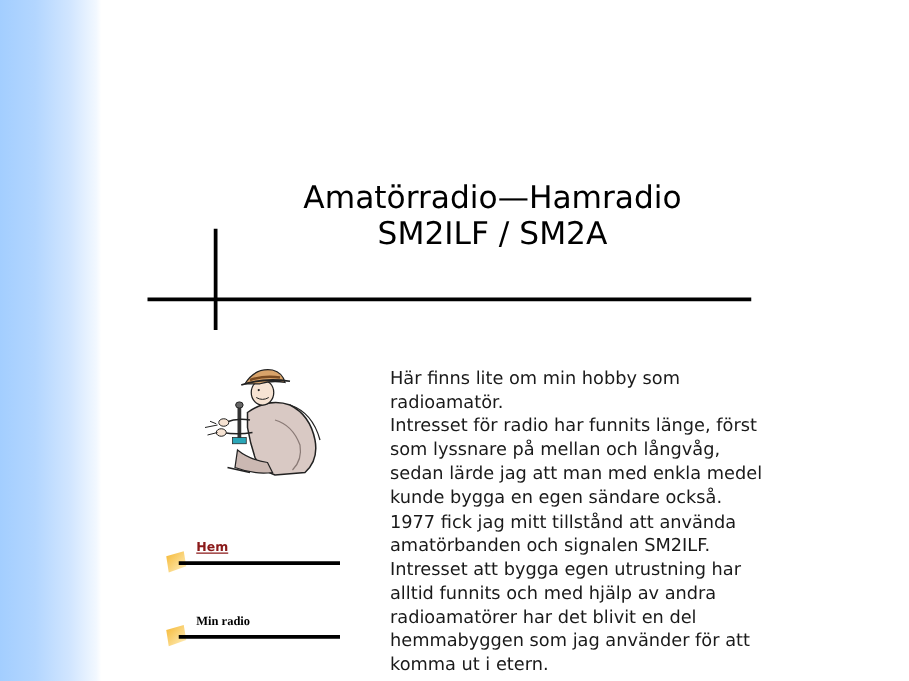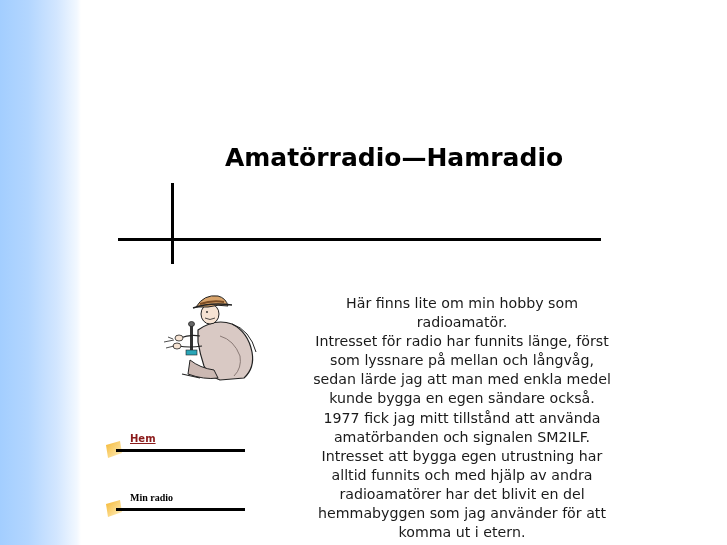--- a/index.html
+++ b/index.html
@@ -20,21 +20,21 @@
       left: 0; top: 0;
       width: 81px; height: 545px;
       background: linear-gradient(to right, #a3ceff 0%, #b3d6ff 35%, #d2e6ff 70%, #f2f8ff 95%, #ffffff 100%);
     }
     .page-title {
       position: absolute;
       left: 180px;
       top: 143px;
       width: 428px;
       text-align: center;
-      font-weight: bold;
+      font-weight: normal;
       font-size: 25px;
       line-height: 29px;
       margin: 0;
     }
     .page-title span { display: block; }
     .crosshair-v {
       position: absolute;
       left: 171px; top: 183px;
       width: 3px; height: 81px;
       background: #000;
@@ -45,21 +45,21 @@
       width: 483px; height: 3px;
       background: #000;
     }
     .clipart {
       position: absolute;
       left: 160px; top: 290px;
       width: 100px; height: 92px;
     }
     .nav-item {
       position: absolute;
-      left: 105px;
+      left: 132px;
       width: 142px;
       height: 30px;
     }
     .nav-item .folder-icon {
       position: absolute;
       left: 0; top: 6px;
       width: 18px; height: 20px;
     }
     .nav-item .nav-label {
       position: absolute;
@@ -81,31 +81,31 @@
     }
     .intro-text {
       position: absolute;
       left: 312px;
       top: 294px;
       width: 300px;
       font-size: 14.2px;
       line-height: 19.1px;
       color: #1a1a1a;
       margin: 0;
-      text-align: center;
     }
     .intro-text span { display: block; }
   </style>
 </head>
 <body>
 
 <div class="left-gradient"></div>
 
 <h1 class="page-title">
   <span>Amatörradio—Hamradio</span>
+  <span>SM2ILF / SM2A</span>
 </h1>
 
 <div class="crosshair-v"></div>
 <div class="crosshair-h"></div>
 
 <div class="clipart">
   <svg width="100" height="92" viewBox="0 0 100 92" xmlns="http://www.w3.org/2000/svg">
 
     <path d="M38 40 Q55 28 72 34 Q88 42 92 62 Q95 78 84 88 L60 90 Q48 86 44 76 Q40 64 38 52 Z" fill="#d9c9c4" stroke="#222" stroke-width="1.2"></path>
 

